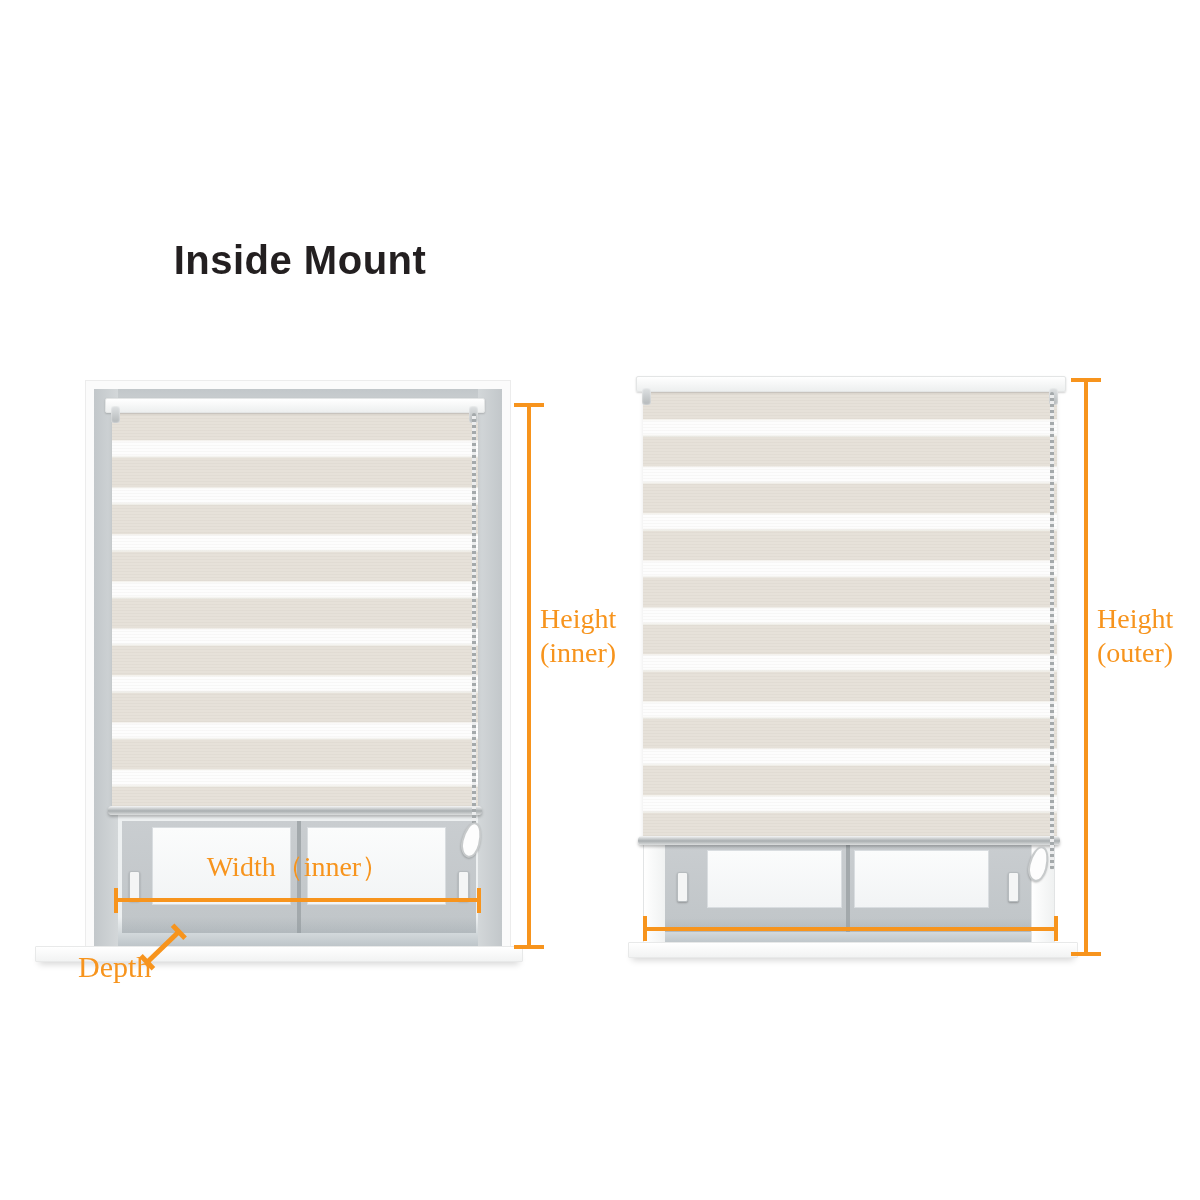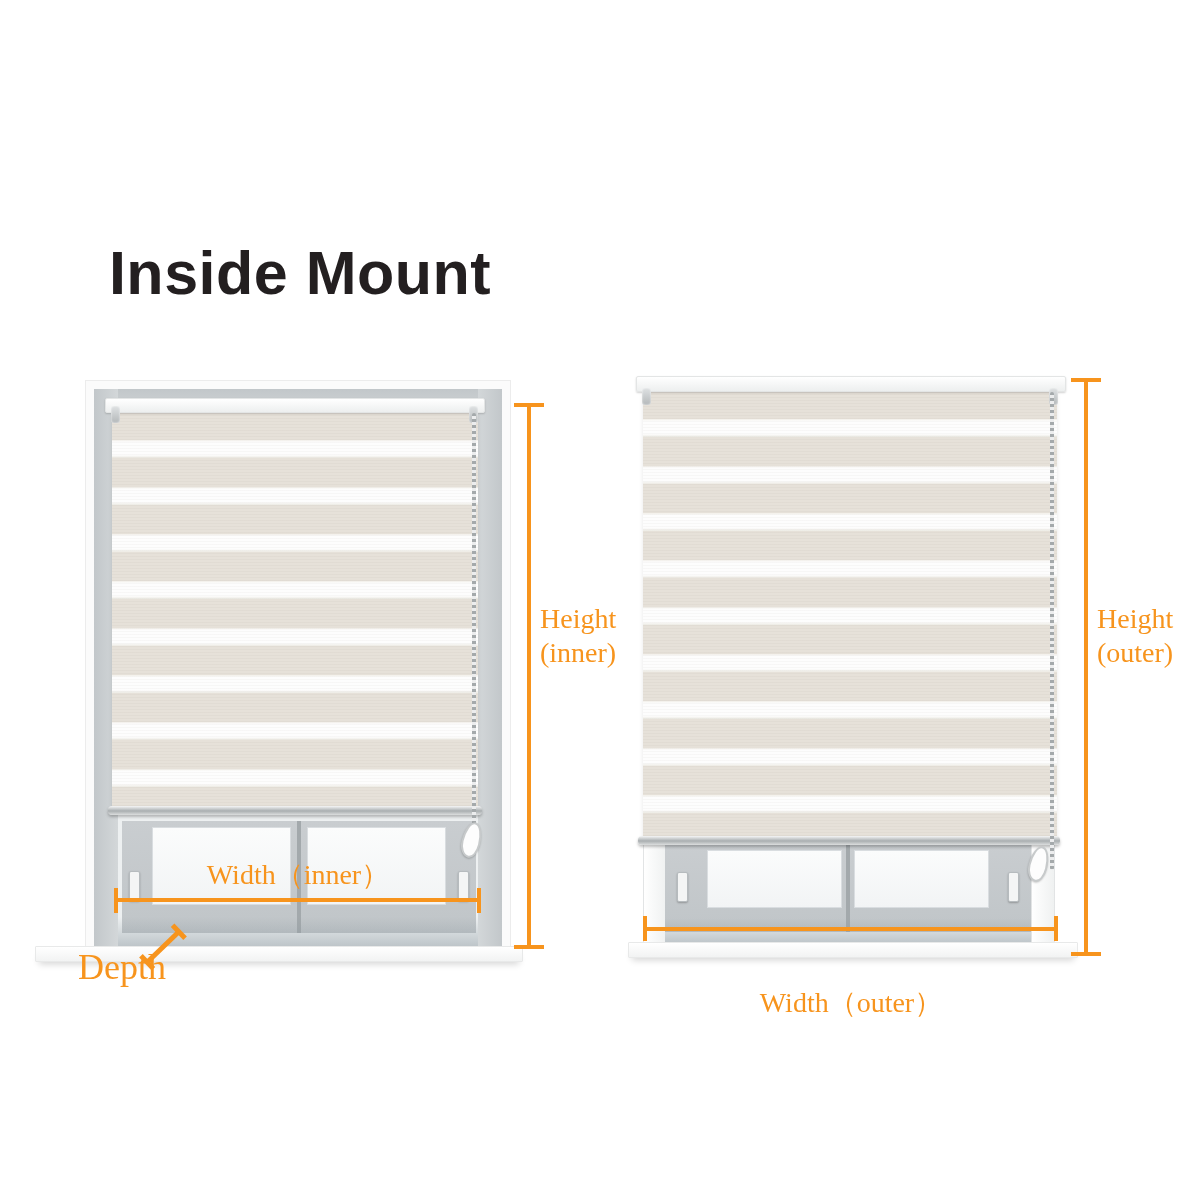--- a/index.html
+++ b/index.html
@@ -2,21 +2,21 @@
 <html style="--accent: #f7941d; --title-text: #231f20; --stripe-beige: #e6e1d9; --stripe-white: #fdfdfd;"><head>
 <meta charset="utf-8">
 <style>
   html,body{margin:0;padding:0;background:#fff;}
   .canvas{
     position:relative;width:1200px;height:1200px;background:#ffffff;overflow:hidden;
     font-family:"Liberation Sans", sans-serif;
   }
   .abs{position:absolute;}
   .title{
-    position:absolute;font-size:61px;font-weight:bold;color:var(--title-text,#231f20);
+    position:absolute;font-size:40px;font-weight:bold;color:var(--title-text,#231f20);
     text-align:center;letter-spacing:.5px;white-space:nowrap;
   }
   .olabel{position:absolute;color:var(--accent,#f7941d);font-size:28px;line-height:34px;z-index:6;font-family:Liberation Serif, serif;}
   .center{text-align:center;}
   .dim{position:absolute;background:var(--accent,#f7941d);z-index:5;}
   
   .win-outer{position:absolute;background:#fbfbfb;border:1px solid #ececec;z-index:1;}
   .band{position:absolute;z-index:1;}
   .band-top{background:linear-gradient(to bottom,#c2c7ca,#d0d4d6);}
   .band-left{background:linear-gradient(to right,#c2c7ca,#d3d7d9);}
@@ -95,30 +95,30 @@
   <div class="dim" style="left:514px;top:403px;width:30px;height:4px;"></div>
   <div class="dim" style="left:514px;top:945px;width:30px;height:4px;"></div>
   <div class="olabel" style="left:540px;top:602px;width:140px;">
     <div>Height</div>
     <div>(inner)</div>
   </div>
 
   <div class="dim" style="left:116px;top:898px;width:364px;height:4px;"></div>
   <div class="dim" style="left:114px;top:888px;width:4px;height:25px;"></div>
   <div class="dim" style="left:477px;top:888px;width:4px;height:25px;"></div>
-  <div class="olabel center" style="left:148px;top:850px;width:300px;margin-top:8px;">Width（inner）</div>
+  <div class="olabel center" style="left:148px;top:850px;width:300px;">Width（inner）</div>
 
   <svg class="abs" style="left:132px;top:914px;z-index:6;" width="64" height="64" viewBox="0 0 64 64">
     <g transform="translate(31,33) rotate(-44)" stroke="#f7941d" stroke-width="5">
       <line x1="-22" y1="0" x2="22" y2="0"></line>
       <line x1="-22" y1="-9" x2="-22" y2="9"></line>
       <line x1="22" y1="-9" x2="22" y2="9"></line>
     </g>
   </svg>
-  <div class="olabel" style="left:78px;top:950px;font-size:36px;">Depth</div>
+  <div class="olabel" style="left:78px;top:950px;font-size:30px;">Depth</div>
 
 
   <div class="post" style="left:643px;top:838px;width:22px;height:106px;"></div>
   <div class="post" style="left:1031px;top:838px;width:22px;height:106px;"></div>
   <div class="opening" style="left:665px;top:838px;width:366px;height:106px;">
     <div class="casement" style="left:0px;top:6px;width:181px;height:88px;">
       <div class="pane" style="left:42px;top:6px;right:4px;bottom:24px;"></div>
       <div class="handle" style="left:12px;top:28px;"></div>
     </div>
     <div class="mullion" style="left:181px;top:6px;width:4px;height:88px;"></div>
@@ -143,15 +143,14 @@
   <div class="dim" style="left:1071px;top:378px;width:30px;height:4px;"></div>
   <div class="dim" style="left:1071px;top:952px;width:30px;height:4px;"></div>
   <div class="olabel" style="left:1097px;top:602px;width:140px;">
     <div>Height</div>
     <div>(outer)</div>
   </div>
 
   <div class="dim" style="left:645px;top:927px;width:412px;height:4px;"></div>
   <div class="dim" style="left:643px;top:916px;width:4px;height:25px;"></div>
   <div class="dim" style="left:1054px;top:916px;width:4px;height:25px;"></div>
-  <div class="olabel center" style="left:701px;top:986px;width:300px;">Width（outer）</div>
 
 </div>
 
 </body></html>

